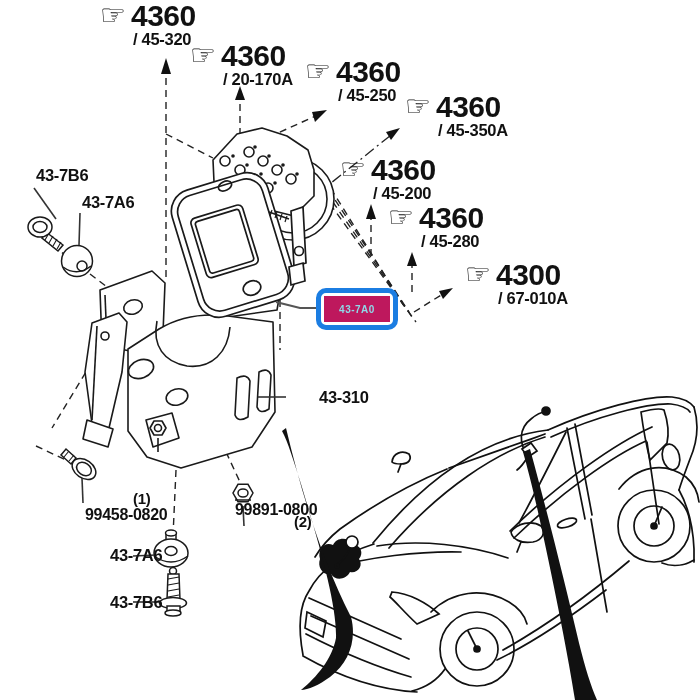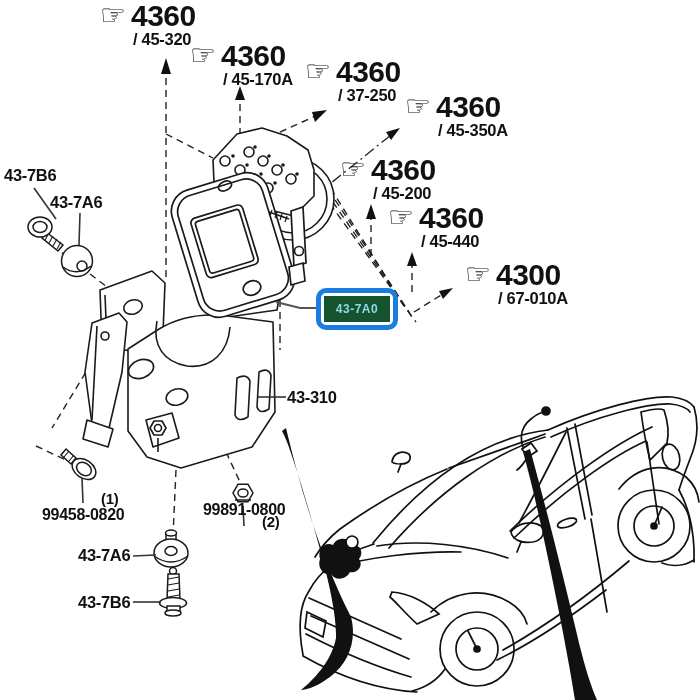--- a/index.html
+++ b/index.html
@@ -4,28 +4,28 @@
 <style>
   html,body{margin:0;padding:0;background:#fff;}
   #stage{position:relative;width:700px;height:700px;background:#fff;overflow:hidden;
          font-family:"Liberation Sans",sans-serif;color:#111;}
   #art{position:absolute;left:0;top:0;}
   .callout{position:absolute;white-space:nowrap;cursor:pointer;}
   .callout .row{display:flex;align-items:flex-start;}
   .hand{font-family:"DejaVu Sans",sans-serif;font-size:29px;line-height:26px;margin-right:5px;}
   .code{font-size:30px;font-weight:700;letter-spacing:-0.5px;line-height:27px;}
   .ref{font-size:16.5px;font-weight:700;letter-spacing:-0.3px;margin-left:33px;margin-top:1px;}
-  .plabel{position:absolute;font-size:16.5px;font-weight:700;letter-spacing:-0.3px;white-space:nowrap;}
+  .plabel{position:absolute;font-size:16.5px;font-weight:700;letter-spacing:-0.3px;white-space:nowrap;margin-left:32px;}
   .qty{font-size:15px;}
   .numcode{font-size:16px;}
   #hl{position:absolute;left:316px;top:288px;width:82px;height:42px;box-sizing:border-box;
       border:5px solid #1b7de2;border-radius:10px;background:#fff;cursor:pointer;}
-  #hl .inner{position:absolute;left:3px;top:3px;right:3px;bottom:3px;background:#14532d;
+  #hl .inner{position:absolute;left:3px;top:3px;right:3px;bottom:3px;background:#be185d;
       display:flex;align-items:center;justify-content:center;
-      color:#8fd9e8;font-size:12px;font-weight:700;letter-spacing:.5px;}
+      color:#8fd9e8;font-size:10px;font-weight:700;letter-spacing:.5px;}
 </style>
 </head>
 <body>
 
 <div id="stage">
 
   <svg id="art" width="700" height="700" viewBox="0 0 700 700">
 
     <g stroke="#222" stroke-width="1.4" fill="none" stroke-dasharray="7,5">
       <path d="M166,66 L166,280"></path>
@@ -240,63 +240,63 @@
         <span class="hand">☞</span>
         <span class="code">4360</span>
       </div>
     <div class="ref">/ 45-320</div>
   </div>
   <div class="callout" style="left:190px;top:42px">
     <div class="row">
         <span class="hand">☞</span>
         <span class="code">4360</span>
       </div>
-    <div class="ref">/ 45-170A</div>
+    <div class="ref">/ 20-170A</div>
   </div>
   <div class="callout" style="left:305px;top:58px">
     <div class="row">
         <span class="hand">☞</span>
         <span class="code">4360</span>
       </div>
-    <div class="ref">/ 37-250</div>
+    <div class="ref">/ 45-250</div>
   </div>
   <div class="callout" style="left:405px;top:93px">
     <div class="row">
         <span class="hand">☞</span>
         <span class="code">4360</span>
       </div>
     <div class="ref">/ 45-350A</div>
   </div>
   <div class="callout" style="left:340px;top:156px">
     <div class="row">
         <span class="hand">☞</span>
         <span class="code">4360</span>
       </div>
     <div class="ref">/ 45-200</div>
   </div>
   <div class="callout" style="left:388px;top:204px">
     <div class="row">
         <span class="hand">☞</span>
         <span class="code">4360</span>
       </div>
-    <div class="ref">/ 45-440</div>
+    <div class="ref">/ 45-280</div>
   </div>
   <div class="callout" style="left:465px;top:261px">
     <div class="row">
         <span class="hand">☞</span>
         <span class="code">4300</span>
       </div>
     <div class="ref">/ 67-010A</div>
   </div>
 
   <div class="plabel" style="left:4px;top:166px">43-7B6</div>
   <div class="plabel" style="left:50px;top:193px">43-7A6</div>
   <div class="plabel" style="left:287px;top:388px">43-310</div>
   <div class="plabel qty" style="left:101px;top:490px">(1)</div>
-  <div class="plabel numcode" style="left:42px;top:506px">99458-0820</div>
+  <div class="plabel numcode" style="left:53px;top:506px">99458-0820</div>
   <div class="plabel qty" style="left:262px;top:513px">(2)</div>
   <div class="plabel numcode" style="left:203px;top:501px">99891-0800</div>
   <div class="plabel" style="left:78px;top:546px">43-7A6</div>
   <div class="plabel" style="left:78px;top:593px">43-7B6</div>
 
   <div id="hl">
     <div class="inner">43-7A0</div>
   </div>
 
 </div>

